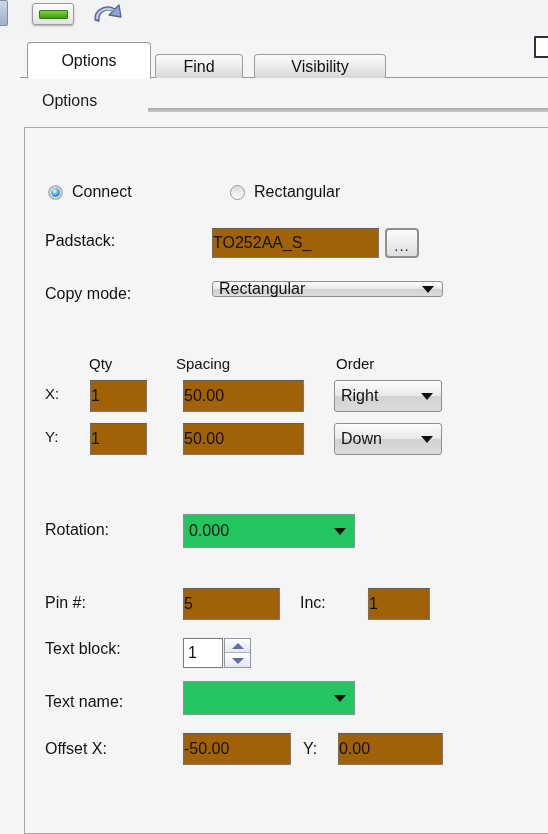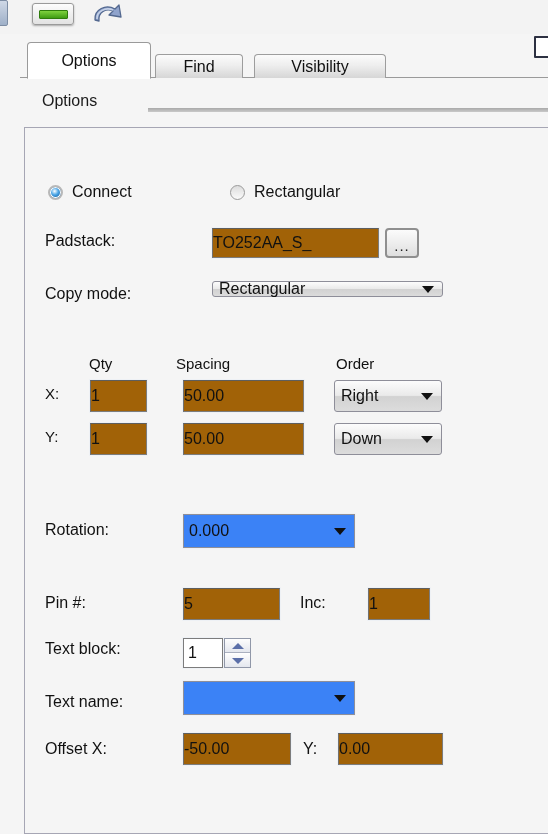--- a/index.html
+++ b/index.html
@@ -163,21 +163,21 @@
     margin-top: -3px;
     width: 0; height: 0;
     border-left: 6px solid transparent;
     border-right: 6px solid transparent;
     border-top: 7px solid #101010;
   }
 
   
   .cbox {
     position: absolute;
-    background: #3b82f6;
+    background: #22c55e;
     border: 1px solid #8f8f98;
     box-shadow: 0 0 0 1px #f0f2f6;
     font-size: 16px; color: #111;
     display: flex; align-items: center;
     padding-left: 5px;
     cursor: default;
   }
 
   
   .browse {

